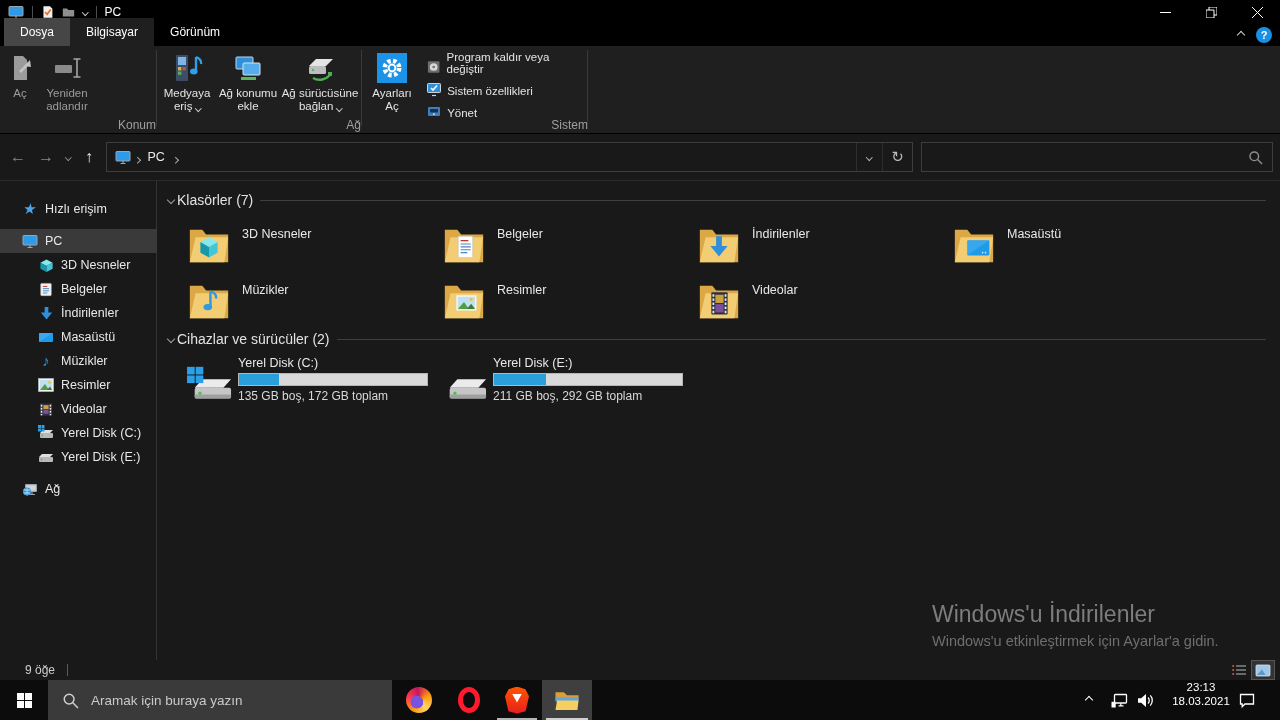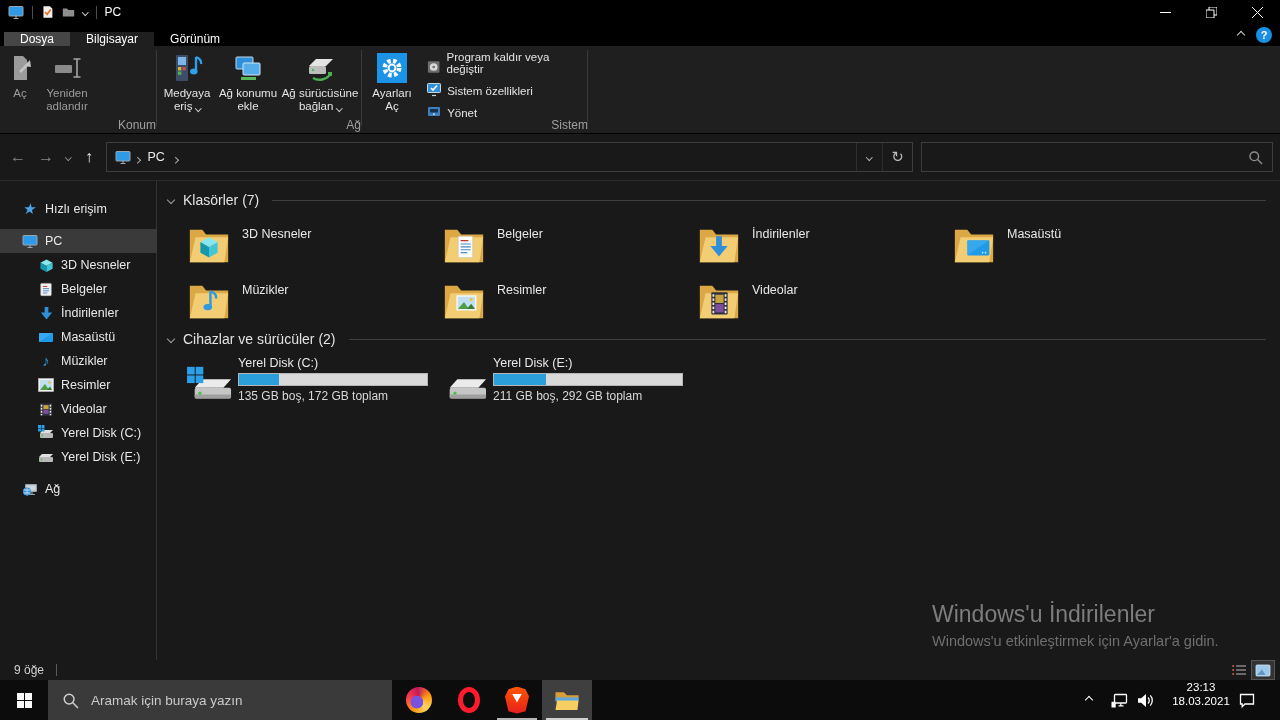--- a/index.html
+++ b/index.html
@@ -16,21 +16,21 @@
   
   #titlebar{position:absolute;left:0;top:0;width:1280px;height:24px;background:#000;display:flex;align-items:center;color:#fff;}
   .qat{display:flex;align-items:center;gap:8px;padding-left:8px;}
   .tsep{width:1px;height:13px;background:#4d4d4d;}
   .ttitle{font-size:12px;color:#fff;margin-left:8px;}
   #wincontrols{position:absolute;right:0;top:0;height:24px;display:flex;}
   .wcbtn{width:46px;height:24px;display:flex;align-items:center;justify-content:center;color:#fff;}
 
   
   #tabrow{position:absolute;left:0;top:24px;width:1280px;height:22px;background:#000;display:flex;align-items:flex-end;}
-  .tab{height:14px;padding:4px 16px;font-size:12px;color:#fff;display:flex;align-items:center;}
+  .tab{height:28px;padding:4px 16px;font-size:12px;color:#fff;display:flex;align-items:center;}
   .tab.file{background:#464646;margin-left:4px;}
   .tab.active{background:#1f1f1f;}
   #tabrow-right{position:absolute;right:8px;top:24px;height:22px;display:flex;align-items:center;gap:12px;}
   .helpdot{width:16px;height:16px;border-radius:50%;background:#1a8fe3;color:#fff;font-size:11px;font-weight:bold;display:flex;align-items:center;justify-content:center;}
 
   
   #ribbon{position:absolute;left:0;top:46px;width:1280px;height:88px;background:#1f1f1f;border-bottom:1px solid #000;}
   .rgroup{position:absolute;top:0;height:88px;}
   .g1{left:0;width:156px;}.g2{left:157px;width:204px;}.g3{left:362px;width:226px;}
   .rsep{position:absolute;top:4px;width:1px;height:76px;background:#3a3a3a;}
@@ -58,21 +58,21 @@
   #sidebar{position:absolute;left:0;top:0;width:157px;height:479px;background:#191919;border-right:1px solid #343434;}
   .sitem{position:absolute;left:0;width:157px;height:24px;display:flex;align-items:center;gap:7px;font-size:12.5px;color:#e8e8e8;}
   .sitem.l1{padding-left:22px;}
   .sitem.l2{padding-left:38px;}
   .sitem.sel{background:#3a3a3a;}
   .sic{width:16px;height:16px;flex:0 0 16px;display:flex;align-items:center;justify-content:center;}
   .noteglyph{color:#2f9ae0;font-size:15px;font-weight:bold;line-height:16px;}
   .starglyph{color:#4aa3e8;font-size:15px;line-height:16px;transform:skewX(-8deg);}
 
   #content{position:absolute;left:158px;top:0;width:1122px;height:479px;}
-  .sechead{position:absolute;left:10px;right:14px;height:20px;display:flex;align-items:center;gap:9px;color:#cfcfcf;}
+  .sechead{position:absolute;left:10px;right:14px;height:20px;display:flex;align-items:center;gap:3px;color:#cfcfcf;}
   .sechead .st{font-size:14px;color:#e2e2e2;white-space:nowrap;}
   .sechead .sline{flex:1;height:1px;background:#3f3f3f;margin-left:4px;}
   .grid{position:absolute;display:grid;grid-template-columns:repeat(4,255px);grid-auto-rows:56px;}
   .tile{display:flex;align-items:flex-start;gap:10px;width:250px;}
   .fic{width:46px;height:46px;flex:0 0 46px;}
   .tlabel{font-size:12.5px;color:#e8e8e8;margin-top:6px;}
   .fb{fill:#dca845;}
   .ff{fill:#f2cd74;}
   .dgrid{position:absolute;display:grid;grid-template-columns:repeat(2,255px);grid-auto-rows:56px;}
   .dtile{display:flex;gap:4px;width:250px;}
@@ -562,21 +562,21 @@
       </div>
 
       <div id="watermark">
         <div class="w1">Windows'u İndirilenler</div>
         <div class="w2">Windows'u etkinleştirmek için Ayarlar'a gidin.</div>
       </div>
     </div>
   </div>
 
   <div id="statusbar">
-    <span style="margin-left:14px">9 öğe</span>
+    <span style="margin-left:25px">9 öğe</span>
     <div class="sdiv"></div>
     <div id="viewbtns">
       <div class="vbtn">
           <svg width="16" height="14" viewBox="0 0 16 14">
             <circle cx="2.2" cy="3" r="1.1" fill="#c05a4a"></circle>
             <circle cx="2.2" cy="7" r="1.1" fill="#c05a4a"></circle>
             <circle cx="2.2" cy="11" r="1.1" fill="#c05a4a"></circle>
             <path d="M5 3h10M5 7h10M5 11h10" stroke="#b9b9b9" stroke-width="1.2"></path>
           </svg>
         </div>

